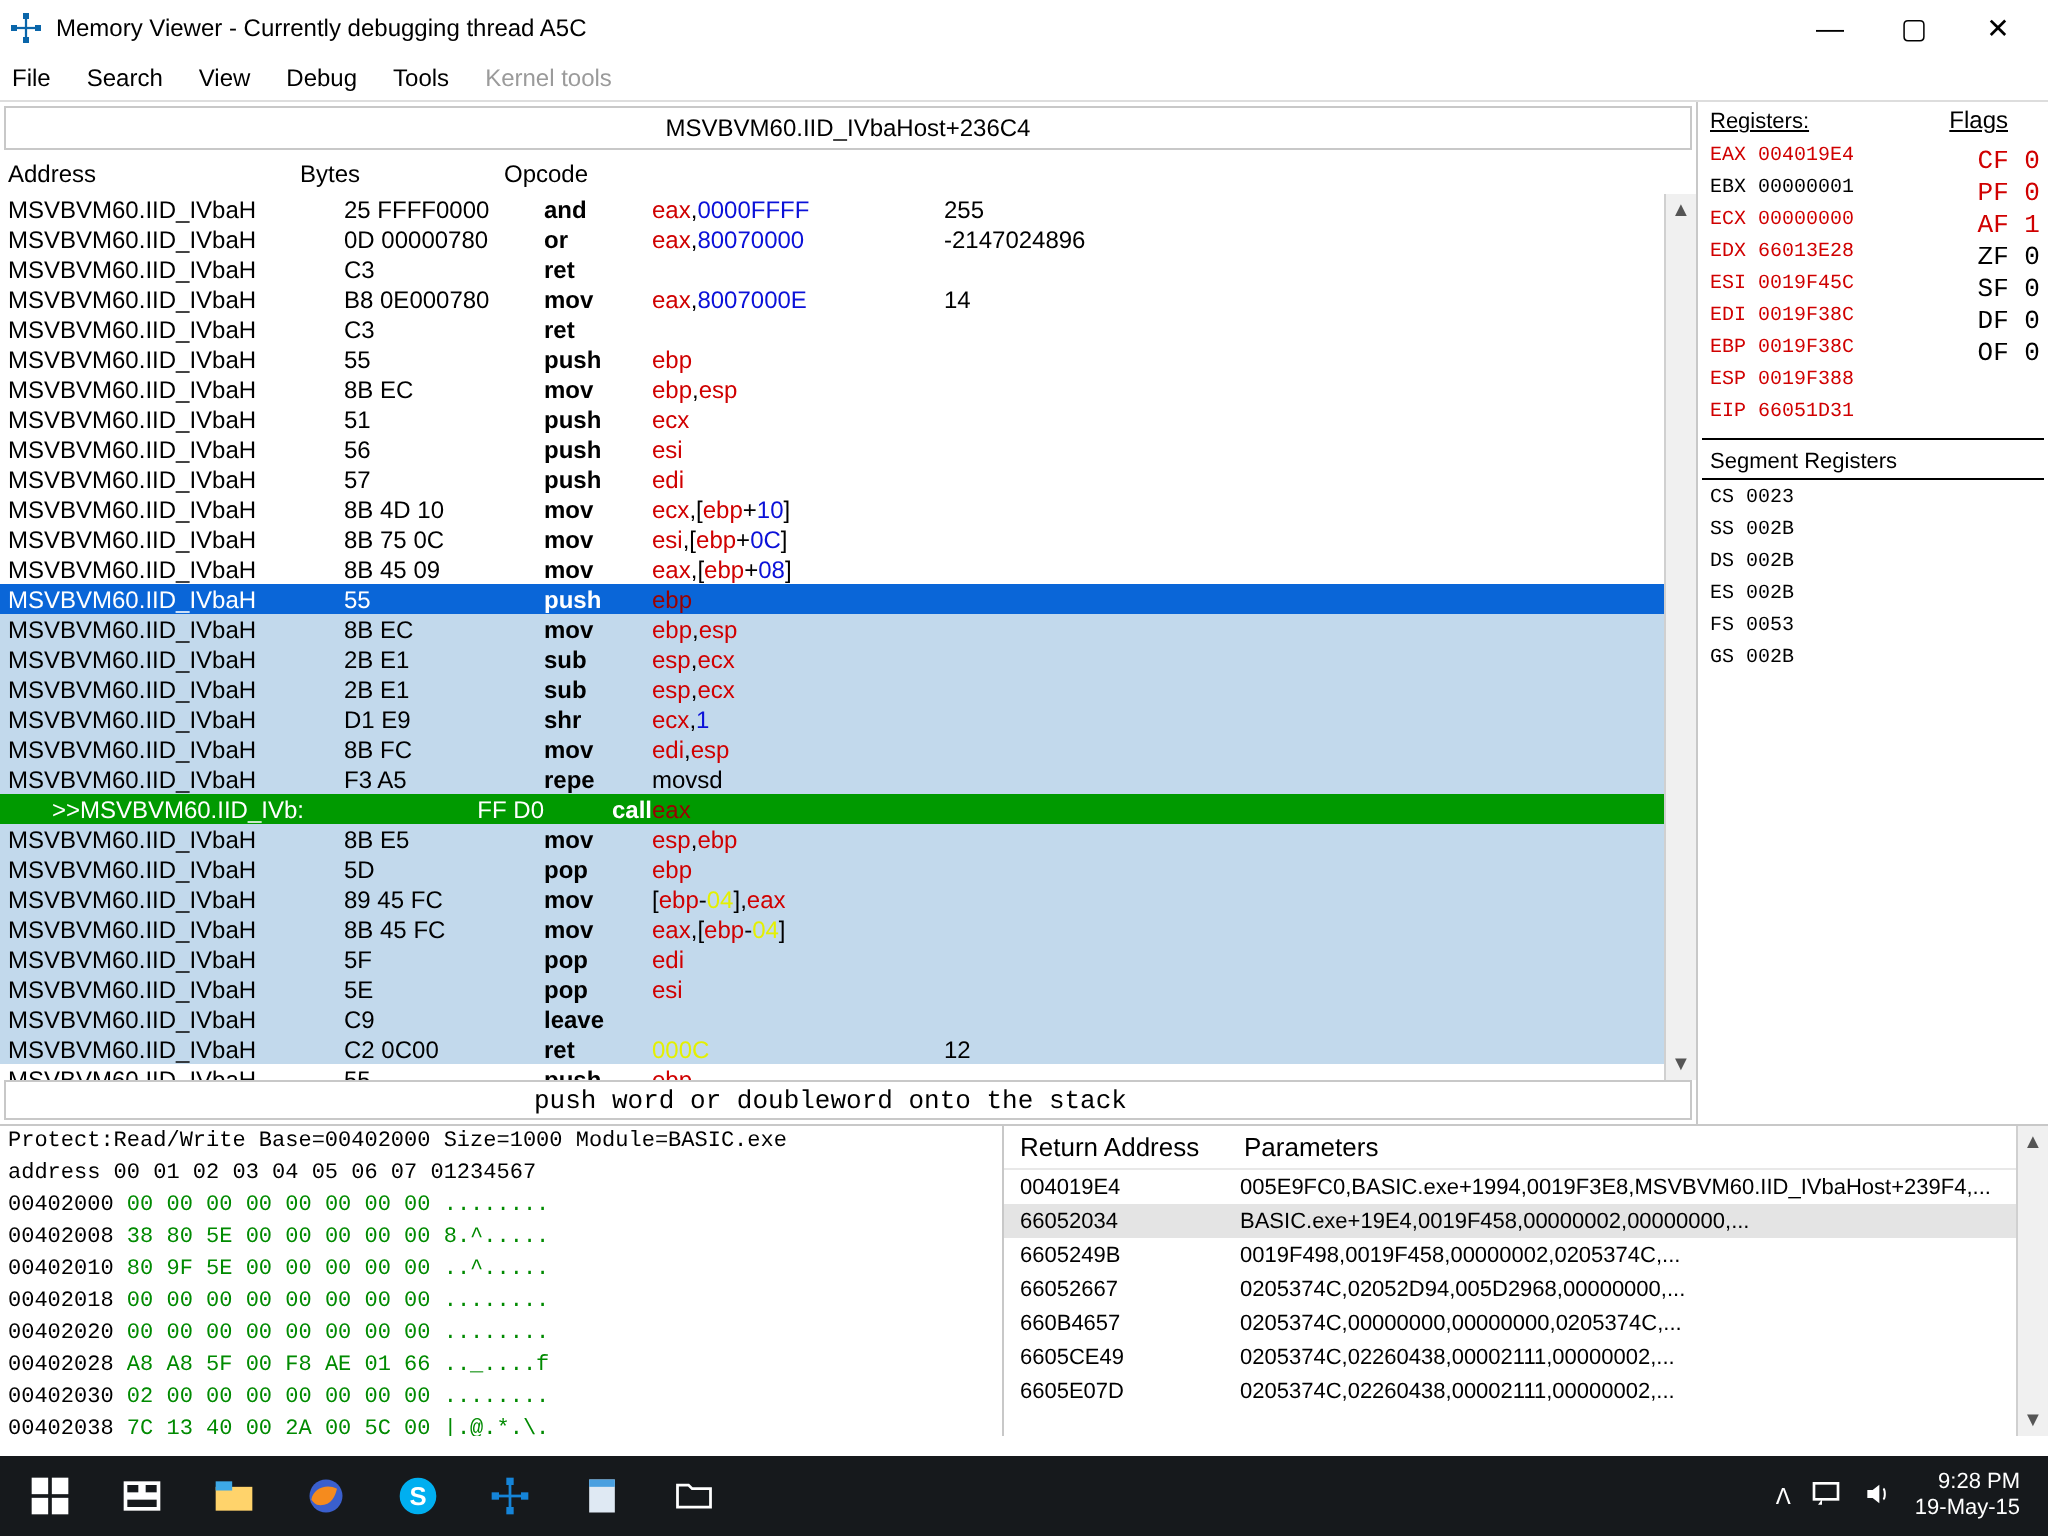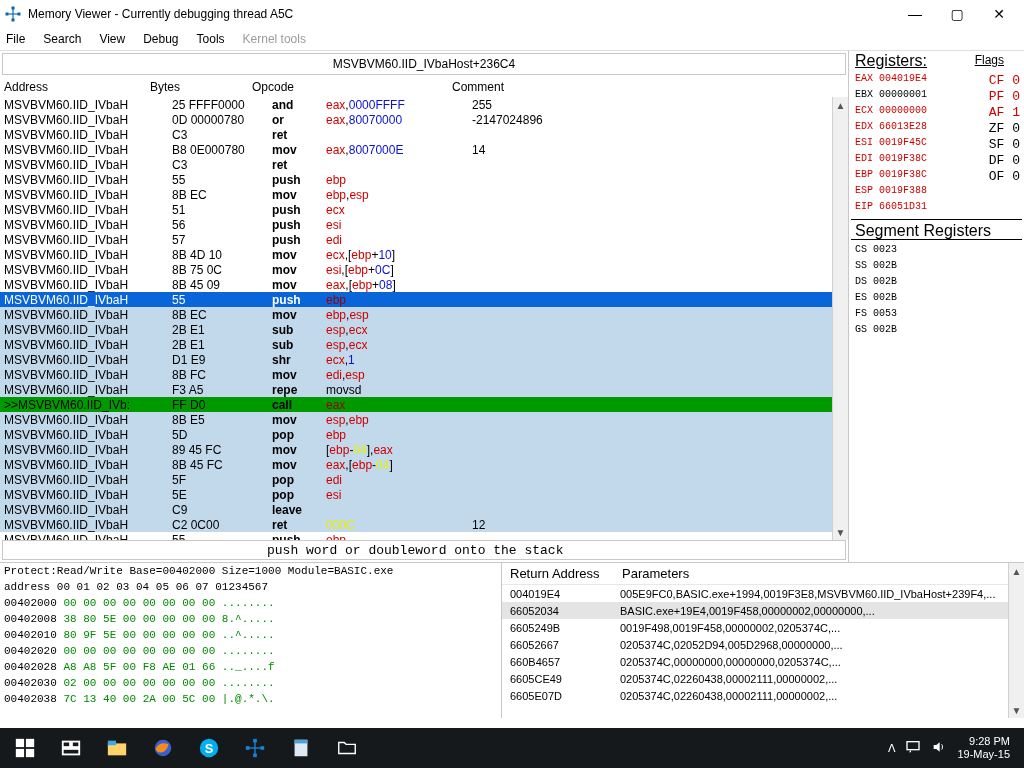--- a/index.html
+++ b/index.html
@@ -20,26 +20,26 @@
 .row { height: 15px; display: flex; align-items: center; padding-left: 4px; white-space: pre; }
 .row .a { width: 148px; overflow: hidden; color: #000; }
 .row .b { width: 100px; overflow: hidden; color: #000; margin-left: 20px; }
 .row .op { width: 54px; font-weight: bold; color: #000; }
 .row .args { width: 146px; }
 .row .cm { width: 250px; color: #000; }
 .rsel1 { background: #0a66d8; }
 .rsel1 .a, .rsel1 .b, .rsel1 .op { color: #fff; }
 .rblock { background: #c2d9ec; }
 .rgreen { background: #009a00; }
-.rgreen .a, .rgreen .b, .rgreen .op { color: #000000; }
+.rgreen .a, .rgreen .b, .rgreen .op { color: #ffffff; text-align: right; }
 .vsbar { position: absolute; right: 0; top: 0; width: 16px; height: 100%; background: #f0f0f0; border-left: 1px solid #d0d0d0; }
 .vsbar .arr { height: 16px; display: flex; align-items: center; justify-content: center; color: #555; font-size: 10px; }
 .helpbar { height: 20px; border: 1px solid #c8c8c8; margin: 0 2px 2px 2px; display: flex; align-items: center; font-family: "Courier New", monospace; font-size: 13px; padding-left: 4px; }
 .rightcol { width: 175px; display: flex; flex-direction: column; padding: 0 2px; position: relative; }
-.panel-title { height: 20px; display: flex; align-items: center; font-size: 16px; text-decoration: underline; padding-left: 4px; }
+.panel-title { height: 20px; display: flex; align-items: center; font-size: 11px; text-decoration: underline; padding-left: 4px; }
 .panel-title.u { border-bottom: none; }
 .regs { font-family: "Courier New", monospace; font-size: 10px; padding: 2px 4px; }
 .regs .line { height: 16px; }
 .red { color: #d00000; }
 .flagbox { position: absolute; right: 4px; top: 22px; font-family: "Courier New", monospace; font-size: 13px; }
 .flagbox .line { height: 16px; }
 .flagtitle { position: absolute; right: 20px; top: 2px; font-size: 12px; text-decoration: underline; }
 .lower { height: 156px; display: flex; border-top: 1px solid #c8c8c8; }
 .hexpanel { width: 502px; border-right: 1px solid #c8c8c8; font-family: "Courier New", monospace; font-size: 11px; padding: 2px 4px; overflow: hidden; position: relative; }
 .hexpanel .hdr { color: #000; height: 16px; }
@@ -98,21 +98,20 @@
 
 <div class="workspace">
   <div class="leftcol">
     <div class="pathbar">
         <span>MSVBVM60.IID_IVbaHost+236C4</span>
       </div>
     <div class="cols">
       <div class="c1">Address</div>
       <div class="c2">Bytes</div>
       <div class="c3">Opcode</div>
-      <div class="c4">Comment</div>
     </div>
     <div class="dis-list" id="dis-list">
       <div class="row "><span class="a">MSVBVM60.IID_IVbaH</span><span class="b">25 FFFF0000</span><span class="op">and</span><span class="args"><span class="r-red">eax</span><span class="">,</span><span class="r-blue">0000FFFF</span></span><span class="cm">255</span></div>
         <div class="row "><span class="a">MSVBVM60.IID_IVbaH</span><span class="b">0D 00000780</span><span class="op">or</span><span class="args"><span class="r-red">eax</span><span class="">,</span><span class="r-blue">80070000</span></span><span class="cm">-2147024896</span></div>
         <div class="row "><span class="a">MSVBVM60.IID_IVbaH</span><span class="b">C3</span><span class="op">ret</span><span class="args"></span><span class="cm"></span></div>
         <div class="row "><span class="a">MSVBVM60.IID_IVbaH</span><span class="b">B8 0E000780</span><span class="op">mov</span><span class="args"><span class="r-red">eax</span><span class="">,</span><span class="r-blue">8007000E</span></span><span class="cm">14</span></div>
         <div class="row "><span class="a">MSVBVM60.IID_IVbaH</span><span class="b">C3</span><span class="op">ret</span><span class="args"></span><span class="cm"></span></div>
         <div class="row "><span class="a">MSVBVM60.IID_IVbaH</span><span class="b">55</span><span class="op">push</span><span class="args"><span class="r-red">ebp</span></span><span class="cm"></span></div>
         <div class="row "><span class="a">MSVBVM60.IID_IVbaH</span><span class="b">8B EC</span><span class="op">mov</span><span class="args"><span class="r-red">ebp</span><span class="">,</span><span class="r-red">esp</span></span><span class="cm"></span></div>
         <div class="row "><span class="a">MSVBVM60.IID_IVbaH</span><span class="b">51</span><span class="op">push</span><span class="args"><span class="r-red">ecx</span></span><span class="cm"></span></div>
@@ -186,20 +185,21 @@
 </div>
 
 <div class="lower">
   <div class="hexpanel">
     <div class="hdr">Protect:Read/Write  Base=00402000 Size=1000 Module=BASIC.exe</div>
     <div class="hdr">address  00 01 02 03 04 05 06 07 01234567</div>
     <div id="hexlines">
         <div class="ln"><span>00402000 </span><span class="hx">00 00 00 00 00 00 00 00</span><span class="asc"> ........</span></div>
         <div class="ln"><span>00402008 </span><span class="hx">38 80 5E 00 00 00 00 00</span><span class="asc"> 8.^.....</span></div>
         <div class="ln"><span>00402010 </span><span class="hx">80 9F 5E 00 00 00 00 00</span><span class="asc"> ..^.....</span></div>
+        <div class="ln"><span>00402018 </span><span class="hx">00 00 00 00 00 00 00 00</span><span class="asc"> ........</span></div>
         <div class="ln"><span>00402020 </span><span class="hx">00 00 00 00 00 00 00 00</span><span class="asc"> ........</span></div>
         <div class="ln"><span>00402028 </span><span class="hx">A8 A8 5F 00 F8 AE 01 66</span><span class="asc"> .._....f</span></div>
         <div class="ln"><span>00402030 </span><span class="hx">02 00 00 00 00 00 00 00</span><span class="asc"> ........</span></div>
         <div class="ln"><span>00402038 </span><span class="hx">7C 13 40 00 2A 00 5C 00</span><span class="asc"> |.@.*.\.</span></div>
       </div>
   </div>
   <div class="stackpanel">
     <div class="stackcols">
       <div class="sc1">Return Address</div>
       <div>Parameters</div>

